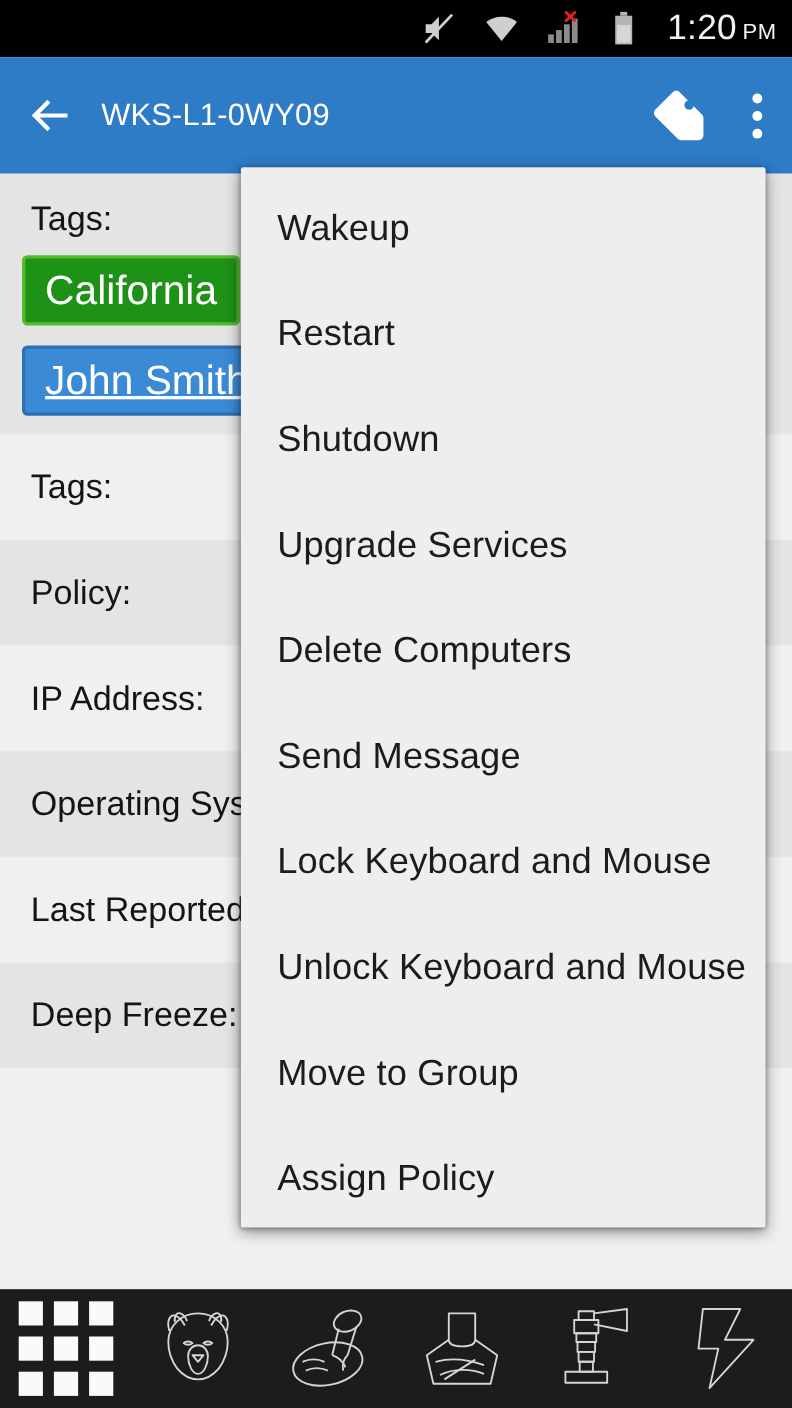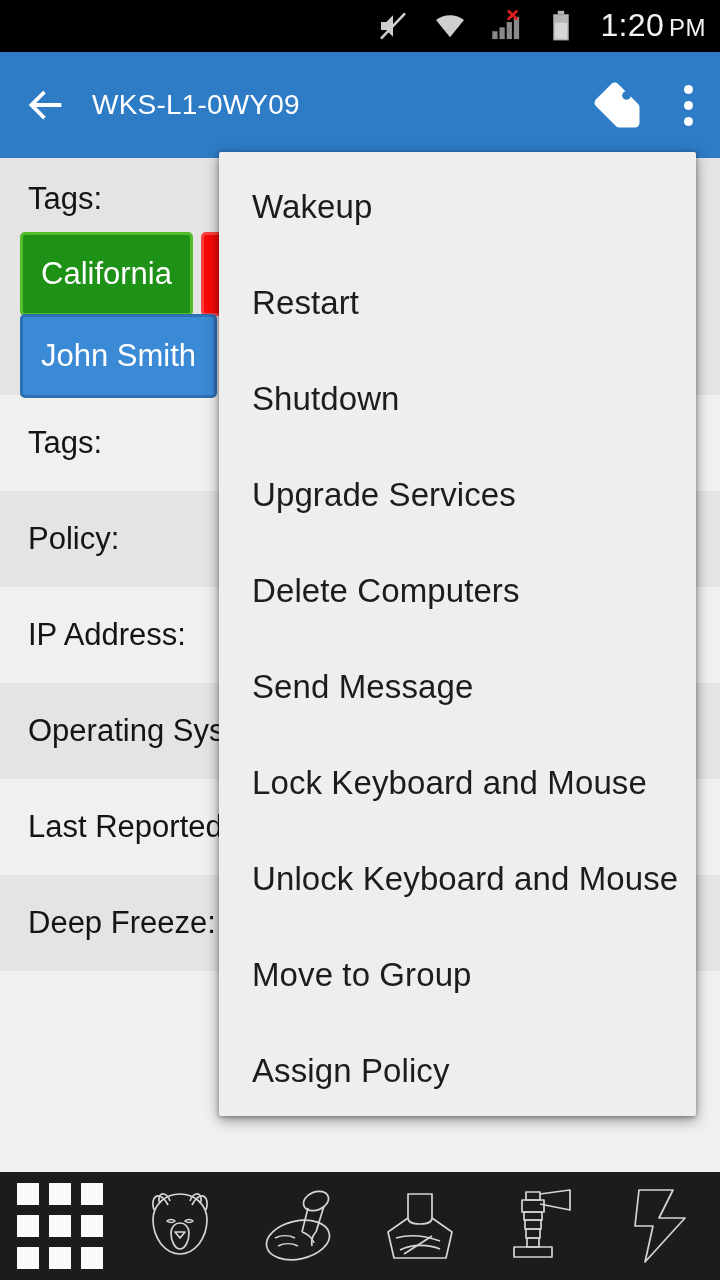--- a/index.html
+++ b/index.html
@@ -16,21 +16,21 @@
     position:absolute; left:0; top:0; width:720px; height:52px;
     background:#000; display:flex; align-items:center;
     justify-content:flex-end; padding-right:14px; gap:25px;
   }
   .sb-icon{ display:block; }
   .sb-time{
     color:#f2f2f2; font-size:32px; line-height:32px;
     letter-spacing:.3px; margin-left:4px; display:flex;
     align-items:baseline; gap:5px; white-space:nowrap;
   }
-  .sb-ampm{ font-size:24px; letter-spacing:.5px; }
+  .sb-ampm{ font-size:20px; letter-spacing:.5px; }
 
   
   .appbar{
     position:absolute; left:0; top:52px; width:720px; height:106px;
     background:#2E7BC6; display:flex; align-items:center;
   }
   .ab-back{ width:92px; height:106px; display:flex; align-items:center;
             justify-content:center; }
   .ab-title{
     color:#fff; font-size:28px; line-height:40px; letter-spacing:.2px;
@@ -44,27 +44,27 @@
 
   
   .content{ position:absolute; left:0; top:158px; width:720px; height:1014px;
             background:#f0f0f0; }
   .tags-block{ background:#e4e4e4; padding:22px 0 20px 0; height:237px; }
   .tags-label{ font-size:31px; color:#141414; padding-left:28px;
                line-height:38px; }
   .tag-row{ display:flex; gap:8px; padding-left:20px; margin-top:14px;
             height:68px; }
   .tag{
-    height:84px; display:flex; align-items:center; justify-content:center;
-    padding:0 18px; color:#fff; font-size:31px; border-radius:5px;
+    height:64px; display:flex; align-items:center; justify-content:center;
+    padding:0 18px; color:#fff; font-size:37px; border-radius:5px;
     white-space:nowrap; overflow:hidden; line-height:68px;
   }
   .tag.green{ background:#1e9117; border:3px solid #54bb2c; }
   .tag.red  { background:#f70909; border:3px solid #ff4040; }
-  .tag.blue { background:#3b8ad6; border:3px solid #2d6fb3; }
+  .tag.blue { background:#3b8ad6; border:3px solid #2d6fb3;text-decoration:underline; }
 
   .row{
     height:96px; display:flex; align-items:center; padding-left:28px;
     font-size:31px; color:#141414; white-space:nowrap;
   }
   .row.odd { background:#f0f0f0; }
   .row.even{ background:#e4e4e4; }
 
   
   .menu{

